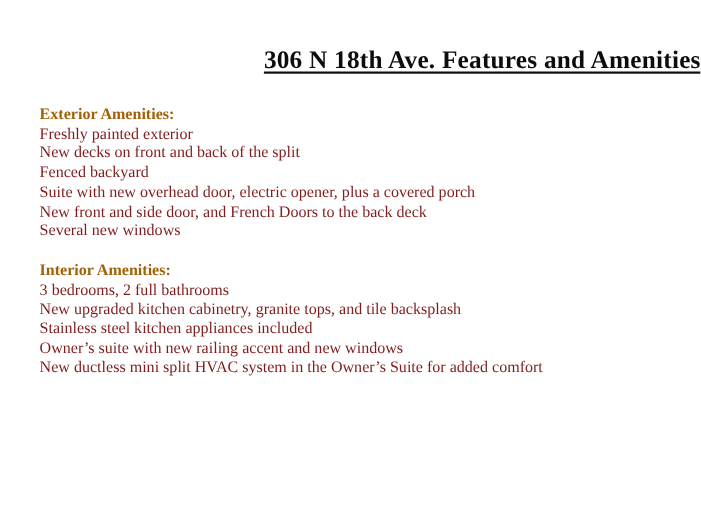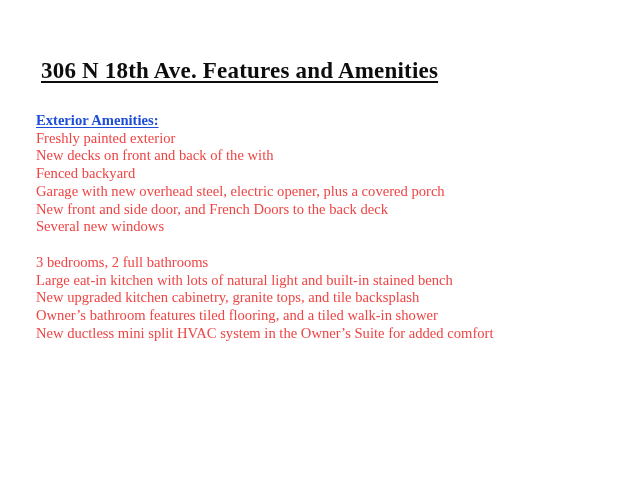--- a/index.html
+++ b/index.html
@@ -12,76 +12,75 @@
     width: 637px;
     height: 480px;
     background: #ffffff;
     overflow: hidden;
     font-family: "Liberation Serif", "DejaVu Serif", serif;
     color: #141414;
     box-sizing: border-box;
     padding-top: 41px;
   }
   .doc-title {
-    margin: 16px;
+    margin: 0;
     font-size: 23px;
     line-height: 27px;
     font-weight: 700;
-    text-align: left;
+    text-align: right;
     text-decoration: underline;
     text-underline-offset: 3px;
     letter-spacing: 0.2px;
     color: #0d0d0d;
-    padding-left: 25px;
   }
   .content {
     padding-left: 36px;
     padding-right: 30px;
   }
   .section {
     margin-top: 28px;
   }
   .section + .section {
     margin-top: 18px;
   }
   .section-heading {
     font-size: 14.6px;
     line-height: 17.7px;
     font-weight: 700;
-    text-decoration: underline;
     text-underline-offset: 2px;
-    color: #1d4ed8;
+    color: #a16207;
   }
   .feature-line {
     font-size: 14.6px;
     line-height: 17.7px;
-    color: #ef4444;
+    color: #7f1d1d;
     white-space: nowrap;
   }
 </style>
 </head>
 <body>
 
 <div class="page">
   <h1 class="doc-title">306 N 18th Ave. Features and Amenities</h1>
 
   <div class="content">
 
     <div class="section">
       <div class="section-heading">Exterior Amenities:</div>
       <div class="feature-line">Freshly painted exterior</div>
-      <div class="feature-line">New decks on front and back of the with</div>
+      <div class="feature-line">New decks on front and back of the split</div>
       <div class="feature-line">Fenced backyard</div>
-      <div class="feature-line">Garage with new overhead steel, electric opener, plus a covered porch</div>
+      <div class="feature-line">Suite with new overhead door, electric opener, plus a covered porch</div>
       <div class="feature-line">New front and side door, and French Doors to the back deck</div>
       <div class="feature-line">Several new windows</div>
     </div>
 
     <div class="section">
+      <div class="section-heading">Interior Amenities:</div>
       <div class="feature-line">3 bedrooms, 2 full bathrooms</div>
-      <div class="feature-line">Large eat-in kitchen with lots of natural light and built-in stained bench</div>
       <div class="feature-line">New upgraded kitchen cabinetry, granite tops, and tile backsplash</div>
-      <div class="feature-line">Owner’s bathroom features tiled flooring, and a tiled walk-in shower</div>
+      <div class="feature-line">Stainless steel kitchen appliances included</div>
+      <div class="feature-line">Owner’s suite with new railing accent and new windows</div>
       <div class="feature-line">New ductless mini split HVAC system in the Owner’s Suite for added comfort</div>
     </div>
 
   </div>
 </div>
 
 </body></html>

